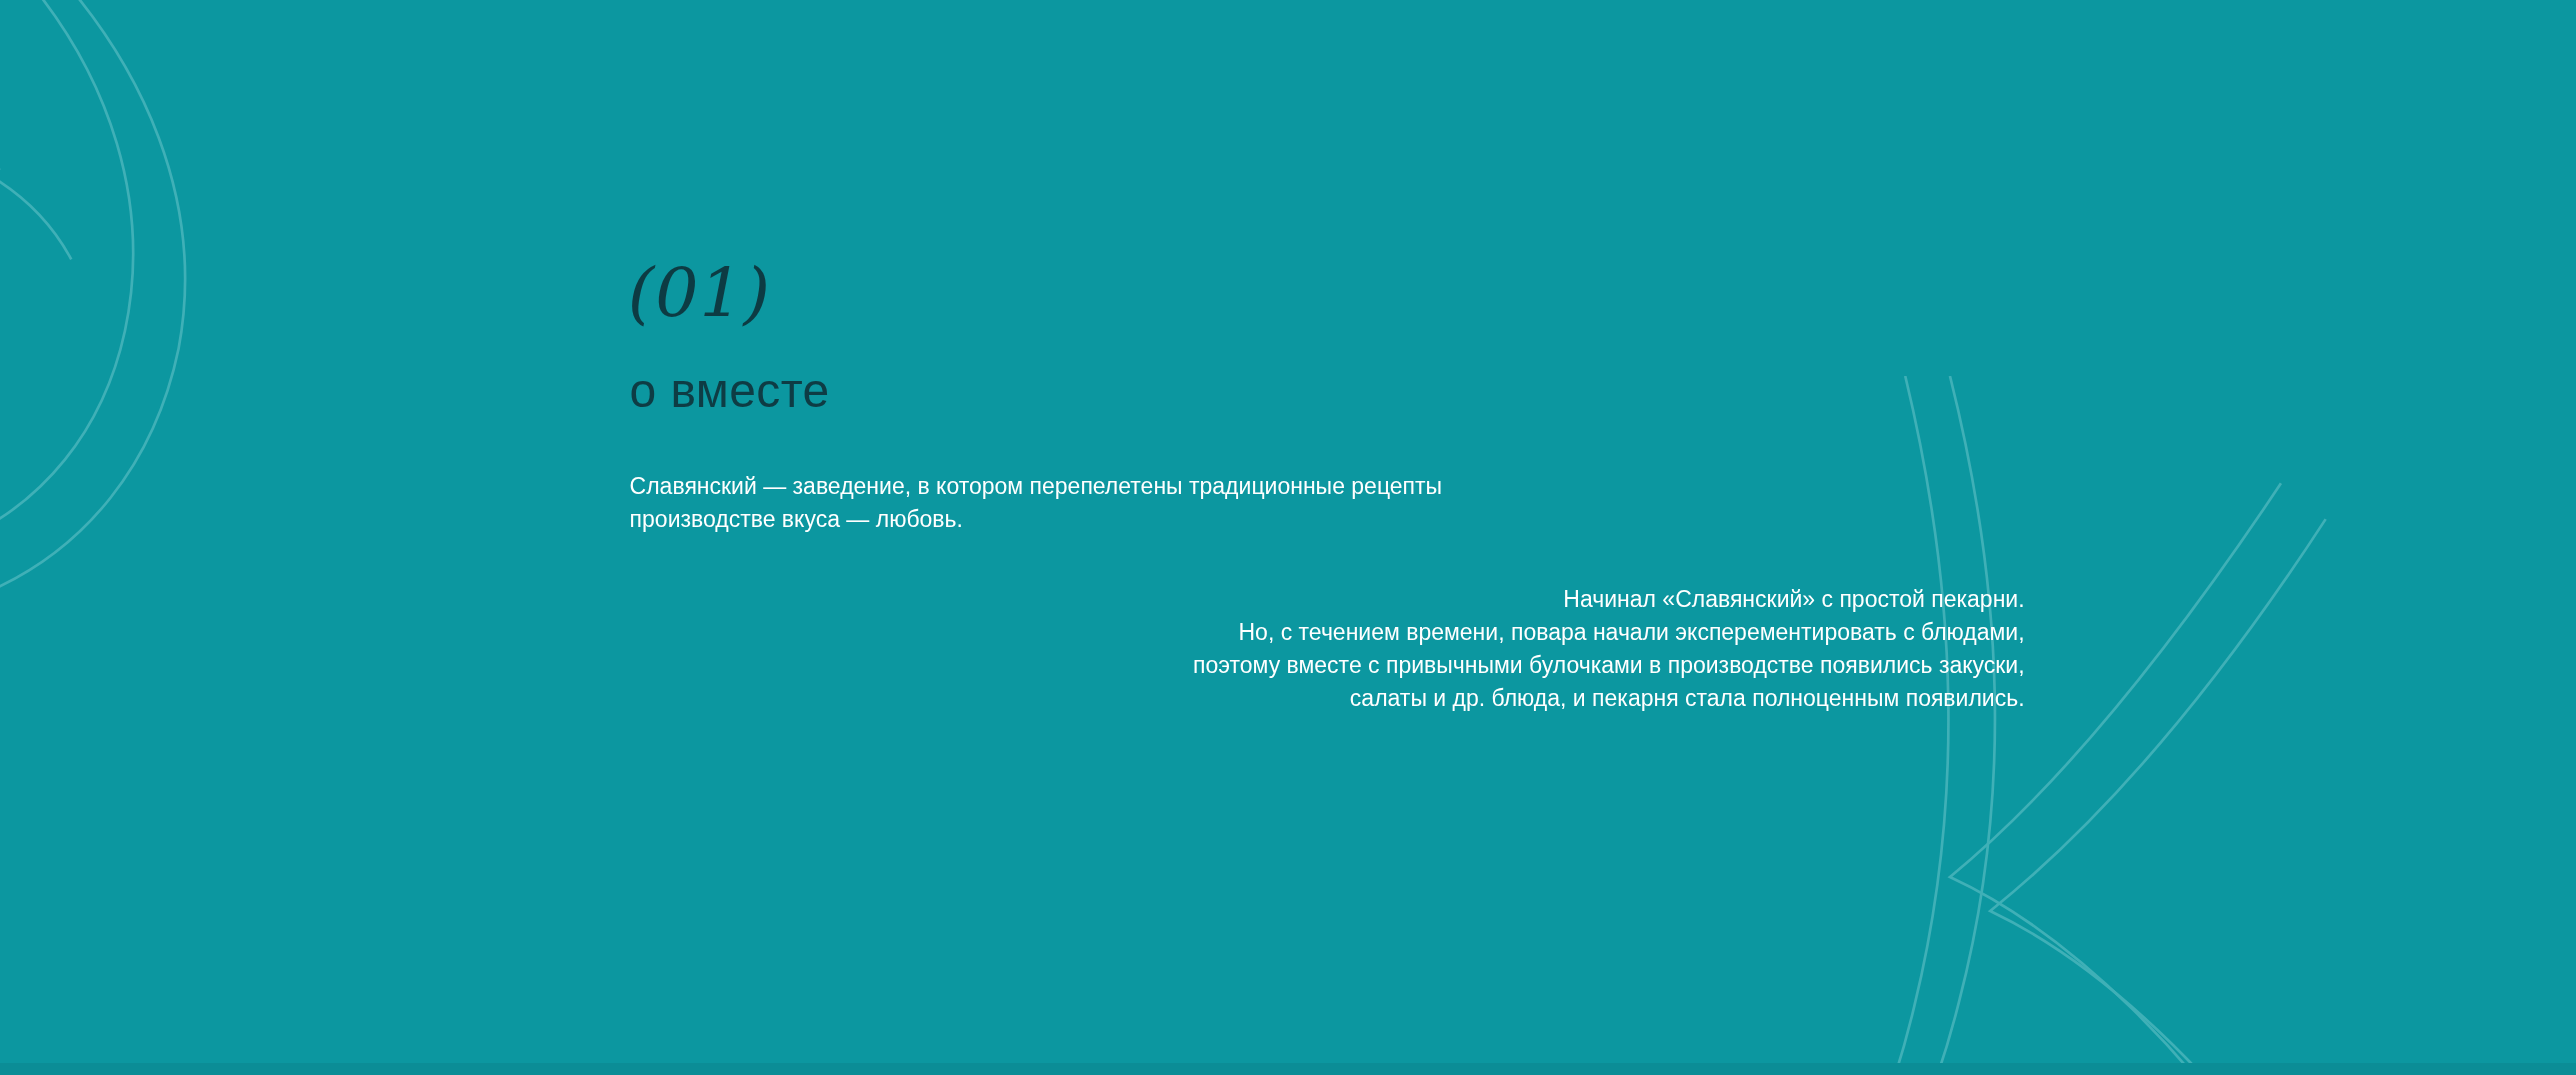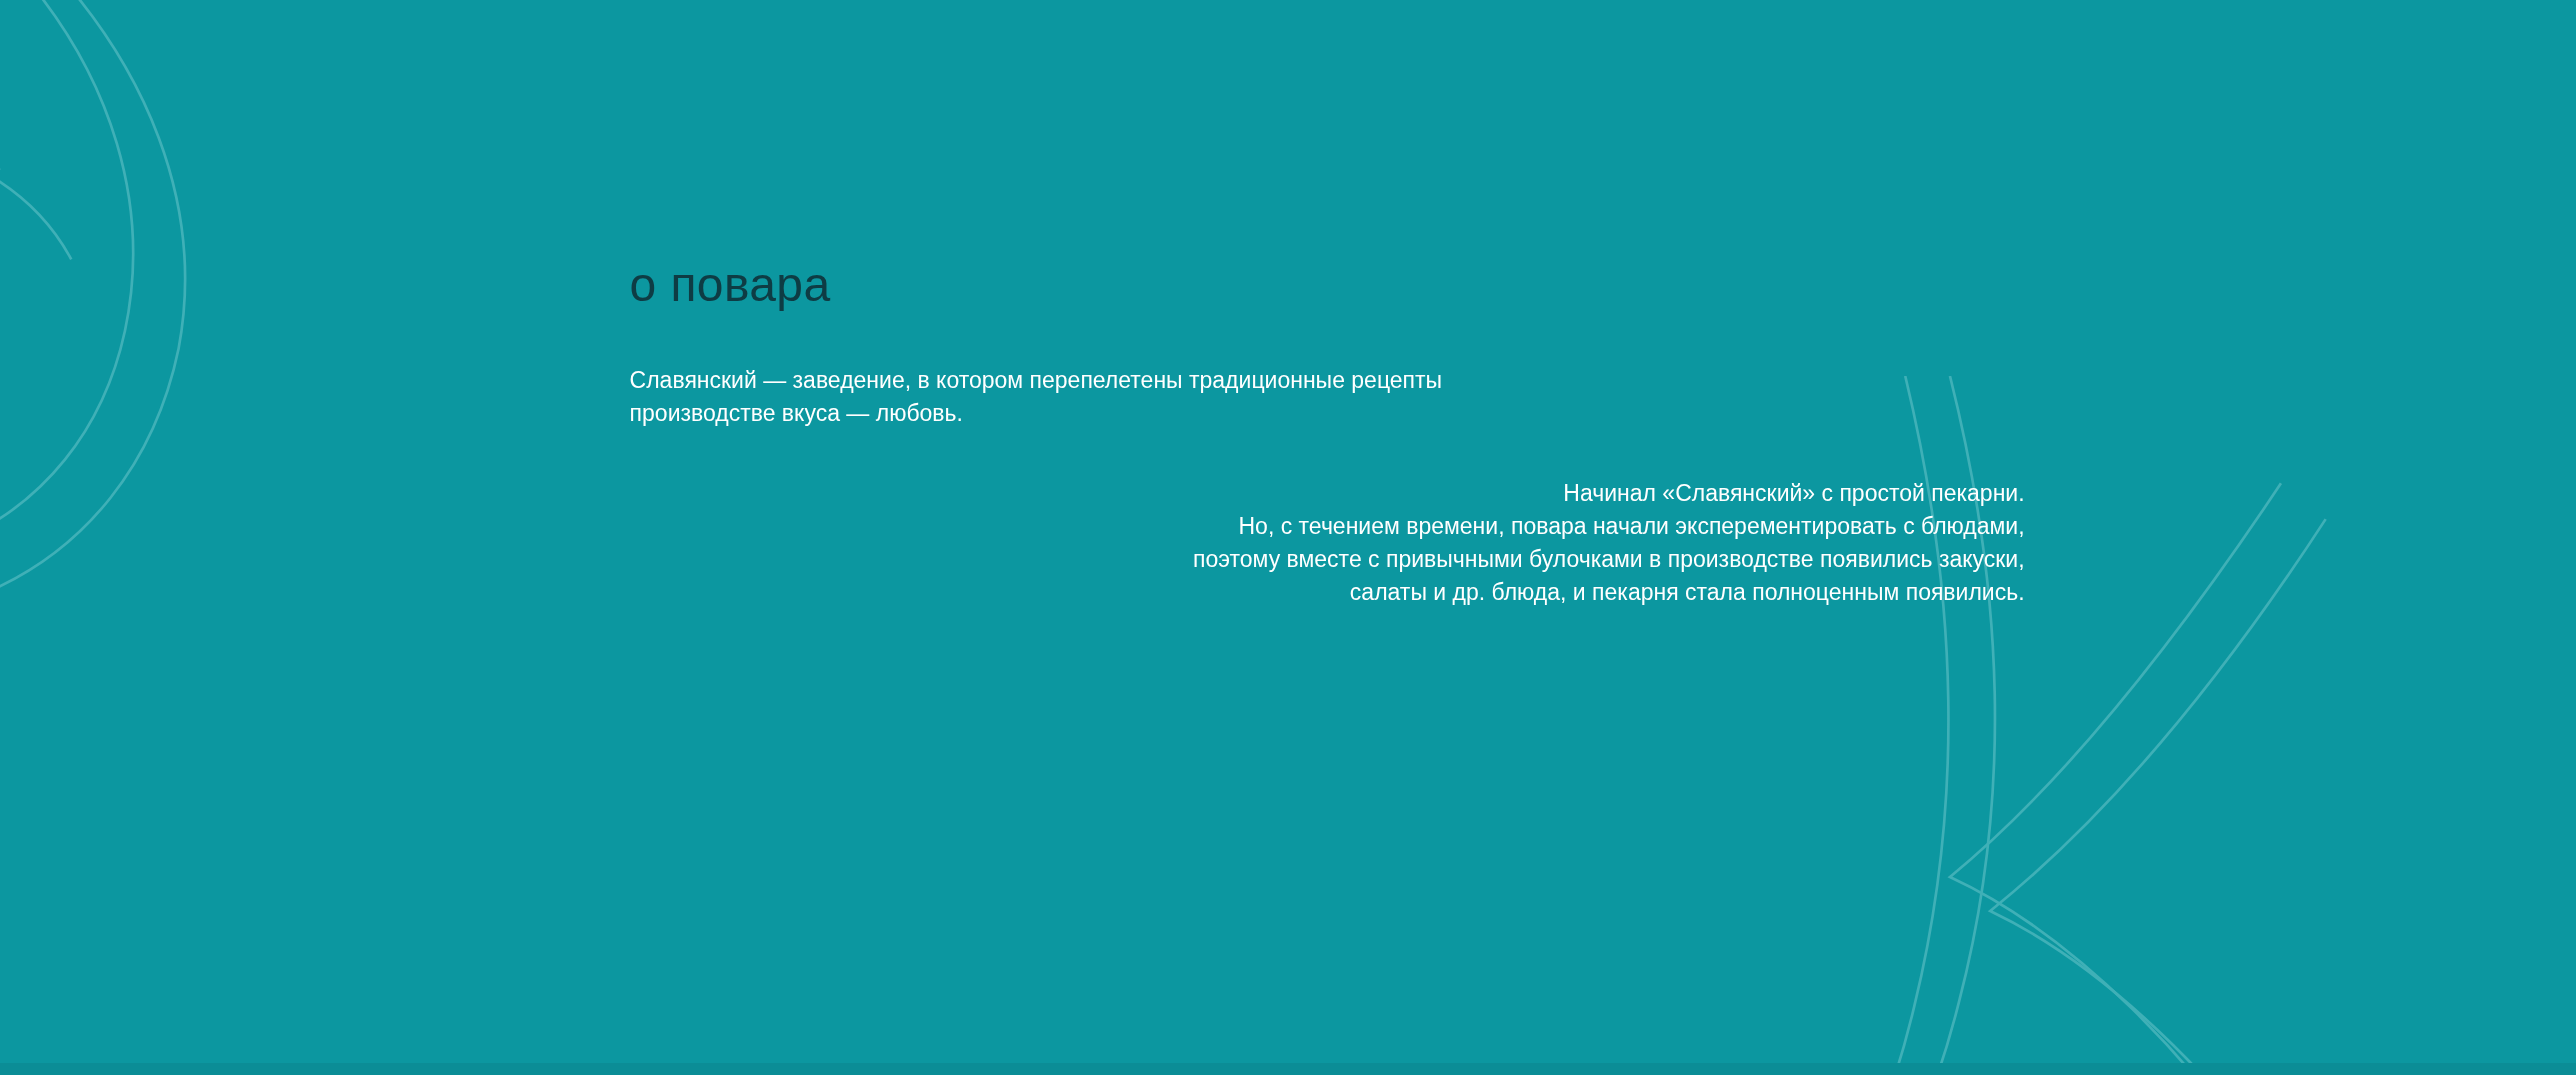--- a/index.html
+++ b/index.html
@@ -115,21 +115,22 @@
   <div class="deco deco-right">
     <svg viewBox="0 0 1100 1100" fill="none" xmlns="http://www.w3.org/2000/svg">
       <path d="M190 0 C 250 240, 260 470, 200 700 C 160 860, 90 980, 20 1060" stroke="#3fb0b7" stroke-width="3" fill="none"></path>
       <path d="M140 0 C 200 250, 205 480, 150 705 C 112 865, 45 985, -25 1065" stroke="#3fb0b7" stroke-width="3" fill="none"></path>
       <path d="M560 120 C 420 330, 300 470, 190 560 C 320 620, 470 760, 590 960" stroke="#3fb0b7" stroke-width="3" fill="none"></path>
       <path d="M610 160 C 470 375, 345 510, 235 598 C 365 660, 515 800, 640 1005" stroke="#3fb0b7" stroke-width="3" fill="none"></path>
     </svg>
   </div>
 
   <div class="content">
-    <h1 class="section-title">о повара</h1>
+    <div class="section-number">(01)</div>
+    <h1 class="section-title">о вместе</h1>
 
     <p class="body-copy">
       <span>Славянский — заведение, в котором перепелетены традиционные рецепты</span>
       <span>производстве вкуса — любовь.</span>
     </p>
 
     <p class="body-copy">
       <span>Начинал «Славянский» с простой пекарни.</span>
       <span>Но, с течением времени, повара начали эксперементировать с блюдами,</span>
       <span>поэтому вместе с привычными булочками в производстве появились закуски,</span>

